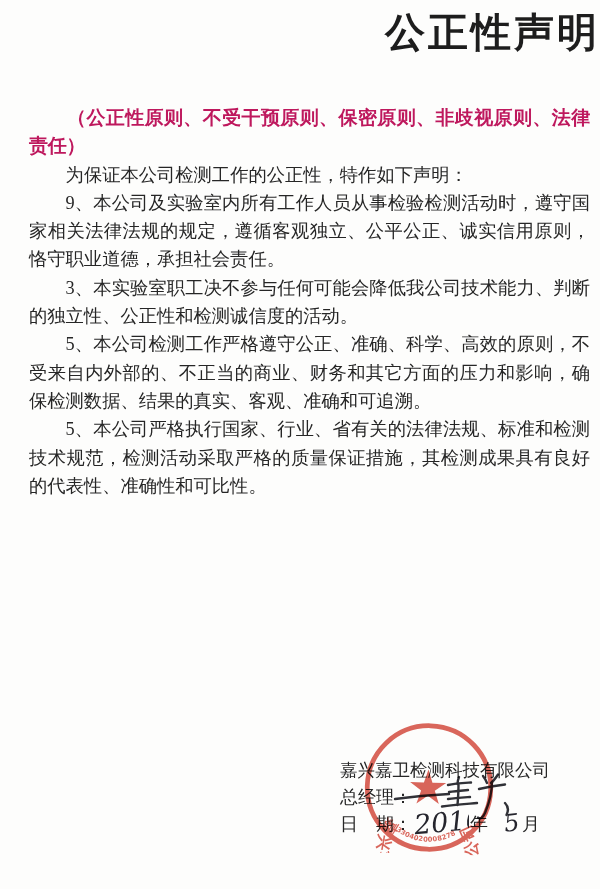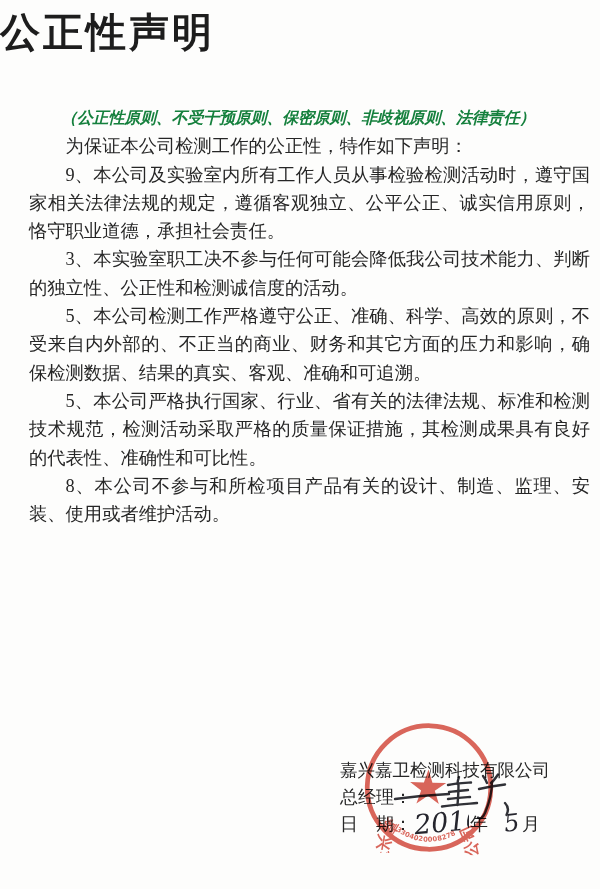--- a/index.html
+++ b/index.html
@@ -5,31 +5,31 @@
   html,body{margin:0;padding:0;}
   body{
     width:600px;height:889px;position:relative;overflow:hidden;
     background:#fdfdfc;
     font-family:"Liberation Serif","DejaVu Serif",serif;
     color:#2a2a2a;
   }
   .page{position:absolute;inset:0;}
   .doc-title{
     position:absolute;top:8px;left:0;width:100%;
-    text-align:left;font-size:40px;font-weight:bold;color:#1d1d1d;
+    text-align:right;font-size:40px;font-weight:bold;color:#1d1d1d;
     letter-spacing:3px;line-height:50px;
   }
   .body-text{
     position:absolute;top:104px;left:29px;width:561px;
     font-size:18.3px;line-height:28.3px;
     text-align:justify;text-justify:inter-ideograph;
     color:#262626;
   }
   .body-text p{margin:0;text-indent:2em;}
-  .principles{font-weight:bold;font-size:16px;color:#15803d;letter-spacing:-0.2px;font-style:italic;}
+  .principles{font-weight:bold;font-size:19px;color:#be185d;letter-spacing:-0.2px;}
   .sig-block{
     position:absolute;left:340px;top:756px;width:240px;
     font-size:18px;color:#262626;z-index:2;
   }
   .sig-line{height:27px;line-height:27px;white-space:nowrap;}
   .sig-company{height:28px;line-height:28px;font-size:17.5px;letter-spacing:0px;}
   .hand{display:inline-block;vertical-align:middle;margin:-6px 1px 0 1px;}
   .stamp-wrap{
     position:absolute;left:355px;top:721px;width:148px;height:133px;
     z-index:5;mix-blend-mode:multiply;opacity:0.9;
@@ -49,21 +49,20 @@
 
   <div class="doc-title">公正性声明</div>
 
   <div class="body-text">
     <p class="principles">（公正性原则、不受干预原则、保密原则、非歧视原则、法律责任）</p>
     <p>为保证本公司检测工作的公正性，特作如下声明：</p>
     <p>9、本公司及实验室内所有工作人员从事检验检测活动时，遵守国家相关法律法规的规定，遵循客观独立、公平公正、诚实信用原则，恪守职业道德，承担社会责任。</p>
     <p>3、本实验室职工决不参与任何可能会降低我公司技术能力、判断的独立性、公正性和检测诚信度的活动。</p>
     <p>5、本公司检测工作严格遵守公正、准确、科学、高效的原则，不受来自内外部的、不正当的商业、财务和其它方面的压力和影响，确保检测数据、结果的真实、客观、准确和可追溯。</p>
     <p>5、本公司严格执行国家、行业、省有关的法律法规、标准和检测技术规范，检测活动采取严格的质量保证措施，其检测成果具有良好的代表性、准确性和可比性。</p>
-    <p>8、本公司不参与和所检项目产品有关的设计、制造、监理、安装、使用或者维护活动。</p>
   </div>
 
   <div class="sig-block">
     <div class="sig-line sig-company">嘉兴嘉卫检测科技有限公司</div>
     <div class="sig-line">
       <span>总经理：</span>
     </div>
     <div class="sig-line">
       <span>日　期：</span><svg class="hand" width="56" height="34" viewBox="0 0 56 34" aria-label="2016">
         <text class="hand-text" x="1" y="26" font-size="27" transform="rotate(-5 28 17)">2016</text>

